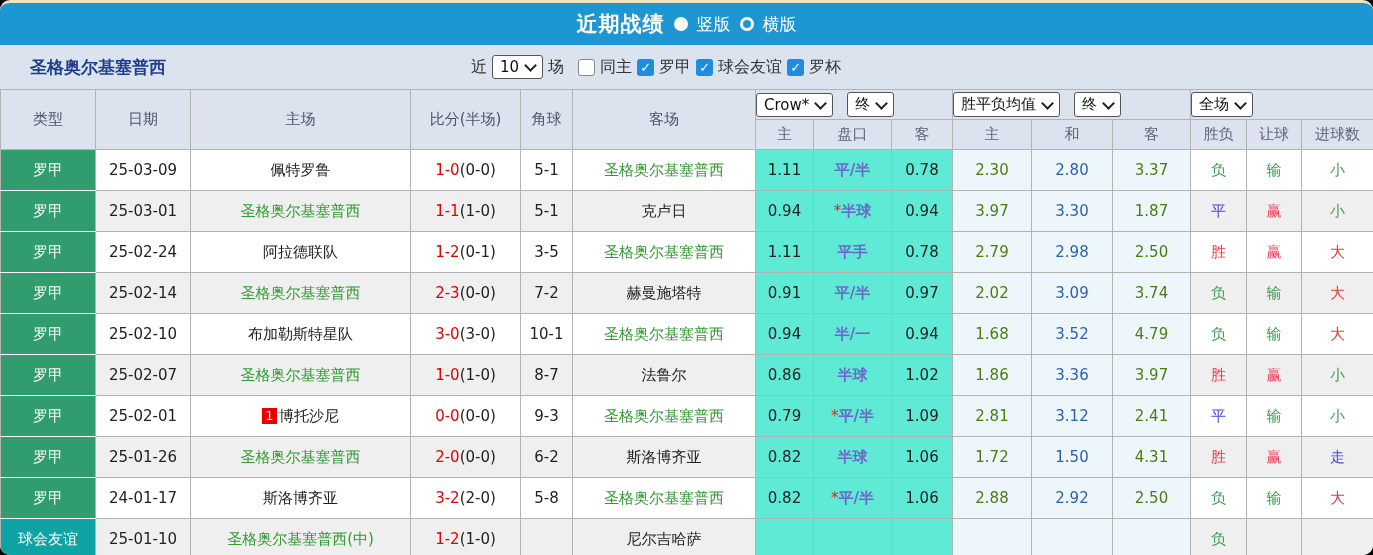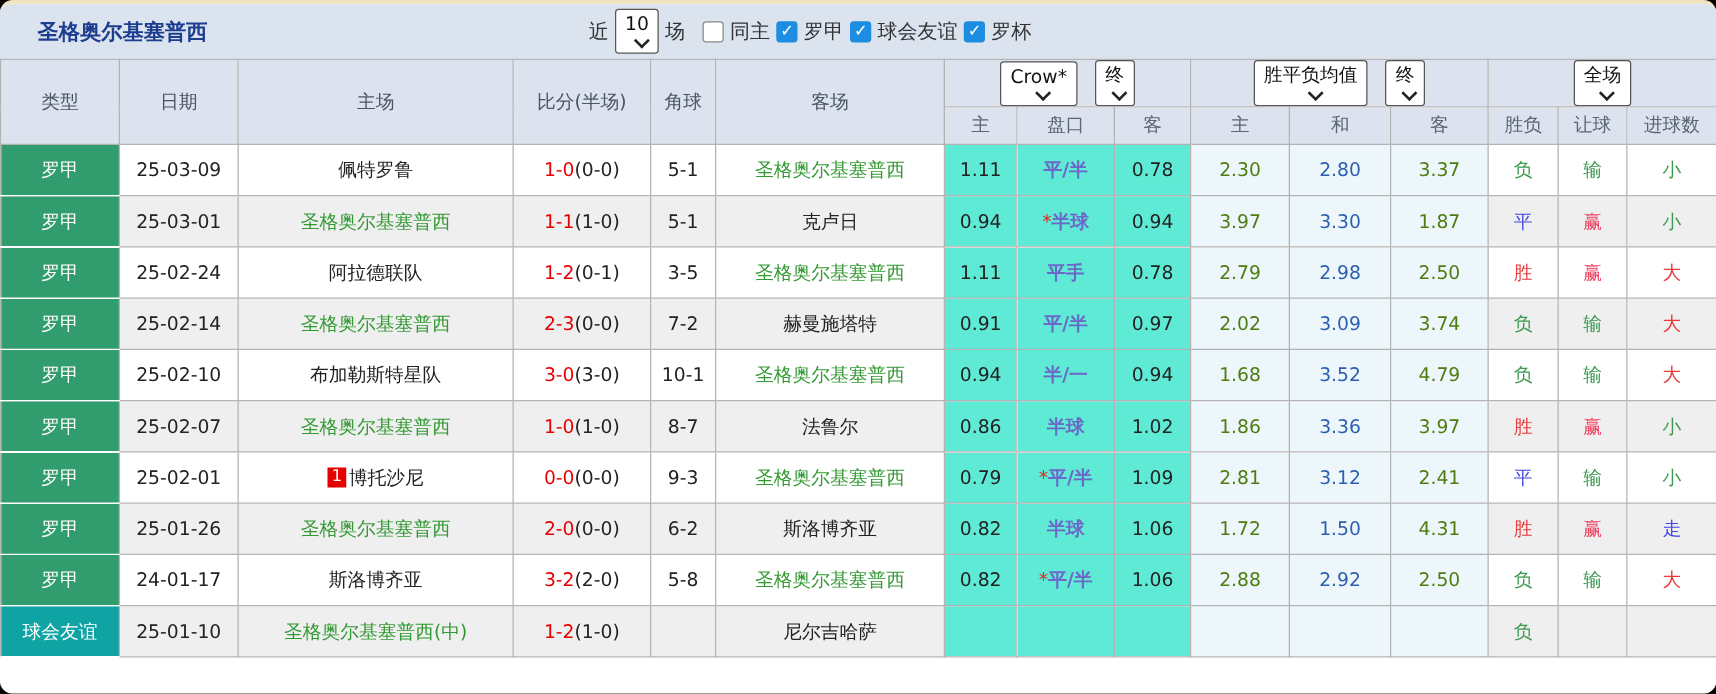--- a/index.html
+++ b/index.html
@@ -10,21 +10,21 @@
   .topbar .title{color:#fff;font-size:21px;font-weight:bold;letter-spacing:1px;}
   .radio{width:14px;height:14px;border-radius:50%;background:#fff;display:inline-flex;align-items:center;justify-content:center;cursor:pointer;}
   .radio .dot{width:8px;height:8px;border-radius:50%;background:#1E96D2;display:none;}
   .radio.checked .dot{display:block;}
   .radio-label{color:#fff;font-size:17px;}
   
   .filterbar{height:44px;background:#dbe3ef;display:flex;align-items:center;font-size:16px;color:#333;}
   .teamname{font-weight:bold;color:#1D3D91;font-size:17px;margin-left:30px;}
   .filters{display:flex;align-items:center;margin-left:305px;gap:5px;}
   .sel{display:inline-flex;align-items:center;background:#fff;border:1px solid #555;border-radius:3px;
-       padding:2px 7px;font-size:15px;color:#111;cursor:pointer;white-space:nowrap;flex-direction:column;}
+       padding:2px 7px;font-size:15px;color:#111;cursor:pointer;white-space:nowrap;}
   .chev{display:inline-block;width:7px;height:7px;border-right:2px solid #222;border-bottom:2px solid #222;
         transform:rotate(45deg);margin-left:7px;margin-bottom:3px;flex:none;}
   .cb{width:17px;height:17px;box-sizing:border-box;border-radius:3px;display:inline-flex;align-items:center;
       justify-content:center;cursor:pointer;flex:none;}
   .cb.on{background:#1c8de0;color:#fff;font-size:13px;font-weight:bold;}
   .cb.off{background:#fff;border:1px solid #888;}
   
   table{border-collapse:collapse;table-layout:fixed;width:1373px;font-size:15px;}
   th,td{border:1px solid #b3b3b3;text-align:center;padding:0;overflow:hidden;white-space:nowrap;}
   thead th{background:#dce3ee;color:#4a5568;font-weight:normal;height:29px;}
@@ -41,27 +41,36 @@
   .hcap{color:#6B68C9;font-weight:bold;}
   .star{color:#e62222;}
   .avg-dark{color:#4d7c0f;}
   .avg-blue{color:#2B5FB0;text-align:center;}
   .t-red{color:#E83A3A;}
   .t-pink{color:#EF4060;}
   .t-green{color:#3D9950;}
   .t-blue{color:#4545E8;}
   .rankbadge{display:inline-block;background:#e60000;color:#fff;font-size:13px;line-height:16px;
              min-width:11px;padding:0 2px;margin-right:2px;vertical-align:middle;}
-  .hdr-sel-wrap{display:flex;align-items:center;justify-content:center;gap:14px;}
+  .hdr-sel-wrap{display:flex;align-items:center;justify-content:flex-start;gap:14px;}
 </style>
 </head>
 <body>
 
 <div class="app">
 
+  <div class="topbar">
+    <span class="title">近期战绩</span>
+    <span class="radio"></span>
+    <span class="radio-label">竖版</span>
+    <span class="radio checked">
+        <span class="dot"></span>
+      </span>
+    <span class="radio-label">横版</span>
+  </div>
 
   <div class="filterbar">
     <span class="teamname">圣格奥尔基塞普西</span>
     <span class="filters">
       <span>近</span>
       <span class="sel">
           <span>10</span>
           <span class="chev"></span>
         </span>
       <span>场</span>

